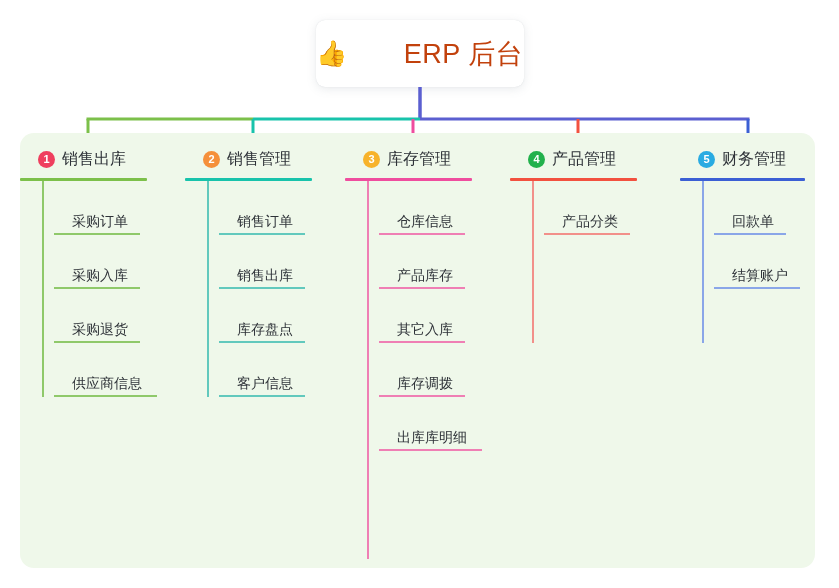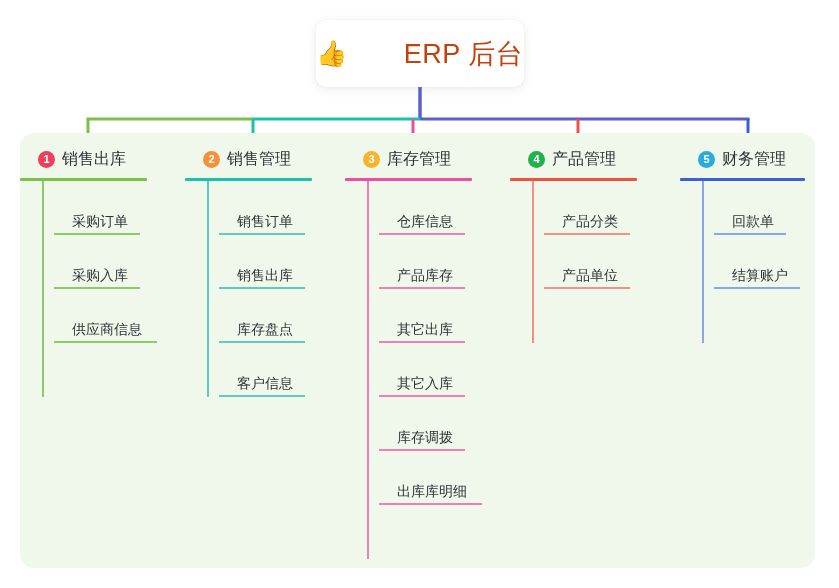--- a/index.html
+++ b/index.html
@@ -161,20 +161,24 @@
             <div class="spine" style="background: rgb(143, 201, 106); height: 216px;"></div>
             <div class="item">
               <span class="item-label">采购订单</span>
               <div class="item-rule" style="background: rgb(143, 201, 106); width: 86px;"></div>
             </div>
             <div class="item">
               <span class="item-label">采购入库</span>
               <div class="item-rule" style="background: rgb(143, 201, 106); width: 86px;"></div>
             </div>
             <div class="item">
+              <span class="item-label">采购退货</span>
+              <div class="item-rule" style="background: rgb(143, 201, 106); width: 86px;"></div>
+            </div>
+            <div class="item">
               <span class="item-label">供应商信息</span>
               <div class="item-rule" style="background: rgb(143, 201, 106); width: 103px;"></div>
             </div>
           </div>
         </div>
         <div class="column" style="left: 165px; top: 12px;">
           <div class="col-head">
             <span class="badge" style="background: rgb(245, 144, 59);">2</span>
             <span class="col-title">销售管理</span>
           </div>
@@ -209,24 +213,20 @@
             <div class="spine" style="background: rgb(239, 127, 180); height: 378px;"></div>
             <div class="item">
               <span class="item-label">仓库信息</span>
               <div class="item-rule" style="background: rgb(239, 127, 180); width: 86px;"></div>
             </div>
             <div class="item">
               <span class="item-label">产品库存</span>
               <div class="item-rule" style="background: rgb(239, 127, 180); width: 86px;"></div>
             </div>
             <div class="item">
-              <span class="item-label">其它出库</span>
-              <div class="item-rule" style="background: rgb(239, 127, 180); width: 86px;"></div>
-            </div>
-            <div class="item">
               <span class="item-label">其它入库</span>
               <div class="item-rule" style="background: rgb(239, 127, 180); width: 86px;"></div>
             </div>
             <div class="item">
               <span class="item-label">库存调拨</span>
               <div class="item-rule" style="background: rgb(239, 127, 180); width: 86px;"></div>
             </div>
             <div class="item">
               <span class="item-label">出库库明细</span>
               <div class="item-rule" style="background: rgb(239, 127, 180); width: 103px;"></div>
@@ -238,24 +238,20 @@
             <span class="badge" style="background: rgb(34, 177, 76);">4</span>
             <span class="col-title">产品管理</span>
           </div>
           <div class="head-rule" style="background: rgb(242, 81, 63); width: 127px;"></div>
           <div class="items">
             <div class="spine" style="background: rgb(242, 144, 138); height: 162px;"></div>
             <div class="item">
               <span class="item-label">产品分类</span>
               <div class="item-rule" style="background: rgb(242, 144, 138); width: 86px;"></div>
             </div>
-            <div class="item">
-              <span class="item-label">产品单位</span>
-              <div class="item-rule" style="background: rgb(242, 144, 138); width: 86px;"></div>
-            </div>
           </div>
         </div>
         <div class="column" style="left: 660px; top: 12px;">
           <div class="col-head">
             <span class="badge" style="background: rgb(41, 171, 226);">5</span>
             <span class="col-title">财务管理</span>
           </div>
           <div class="head-rule" style="background: rgb(59, 95, 212); width: 125px;"></div>
           <div class="items">
             <div class="spine" style="background: rgb(138, 166, 232); height: 162px;"></div>

